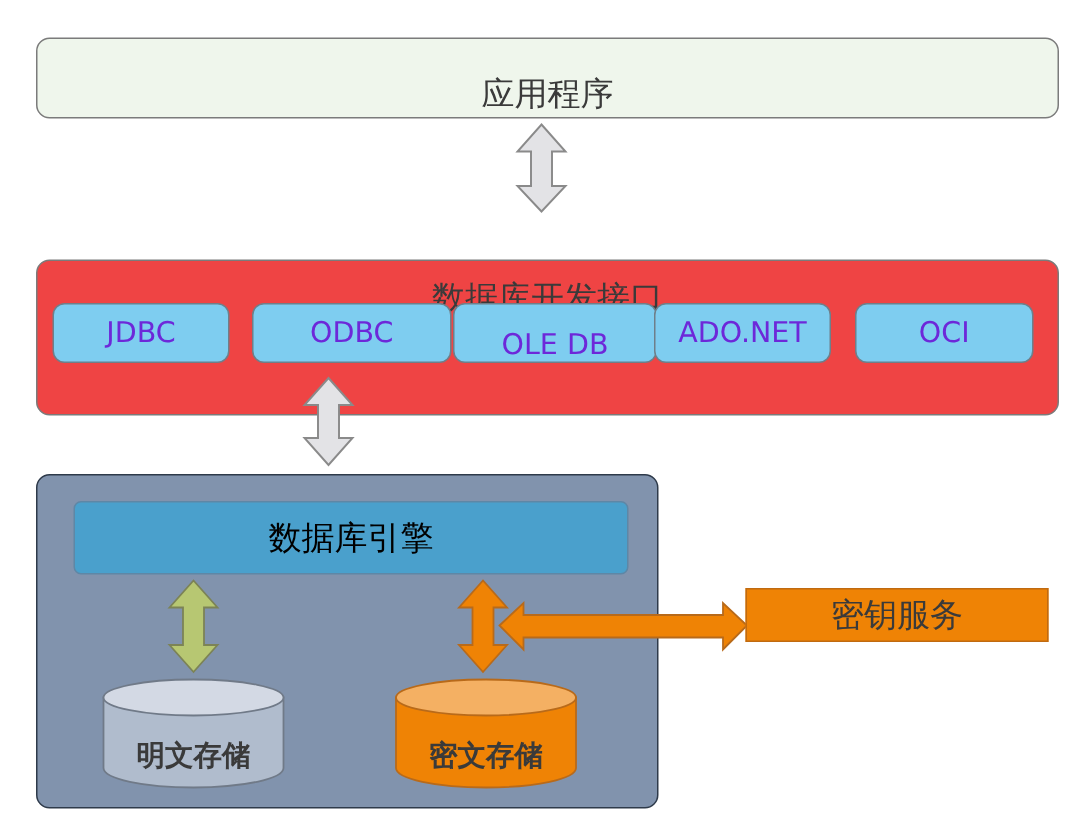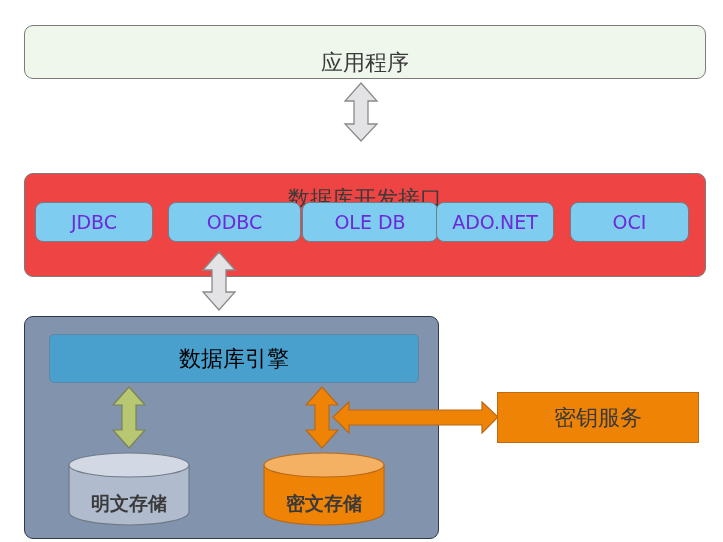--- a/index.html
+++ b/index.html
@@ -17,21 +17,21 @@
     .api-item { top: 202px; height: 40px; background: #7ecdf0;
                 border: 1.5px solid #6e7f8a; border-radius: 8px;
                 display: flex; align-items: center; justify-content: center;
                 font-size: 19px; color: #6d28d9; }
     .engine-box { left: 24px; top: 316px; width: 415px; height: 223px;
                   background: #8193ad; border: 1.5px solid #2e3a4a; border-radius: 9px; }
     .engine-bar { left: 49px; top: 334px; width: 370px; height: 49px;
                   background: #4aa0cc; border: 1px solid #5e87a6; border-radius: 5px;
                   display: flex; align-items: center; justify-content: center;
                   font-size: 22px; color: #000000; }
-    .key-box { left: 497px; top: 392px; width: 202px; height: 51px;
+    .key-box { left: 497px; top: 392px; width: 202px; height: 36px;
                background: #ef8305; border: 1px solid #c06a10;
                display: flex; align-items: center; justify-content: center;
                font-size: 22px; color: #3a3a3a; }
     .db-label { font-size: 19px; font-weight: bold; color: #3a3a3a; text-align: center; }
     svg { position: absolute; left: 0; top: 0; }
   </style>
 </head>
 <body>
 
 <div class="abs app-box">
@@ -40,21 +40,21 @@
 
 <div class="abs api-box">
   <div class="abs api-title">数据库开发接口</div>
 </div>
 <div class="abs api-item" style="left:35px;width:118px;">
   <span>JDBC</span>
 </div>
 <div class="abs api-item" style="left:168px;width:133px;">
   <span>ODBC</span>
 </div>
-<div class="abs api-item" style="left:302px;width:136px;">
+<div class="abs api-item" style="left:302px;width:136px;align-items:flex-end;">
   <span>OLE DB</span>
 </div>
 <div class="abs api-item" style="left:436px;width:118px;">
   <span>ADO.NET</span>
 </div>
 <div class="abs api-item" style="left:570px;width:119px;text-align:right;">
   <span>OCI</span>
 </div>
 
 <div class="abs engine-box"></div>

